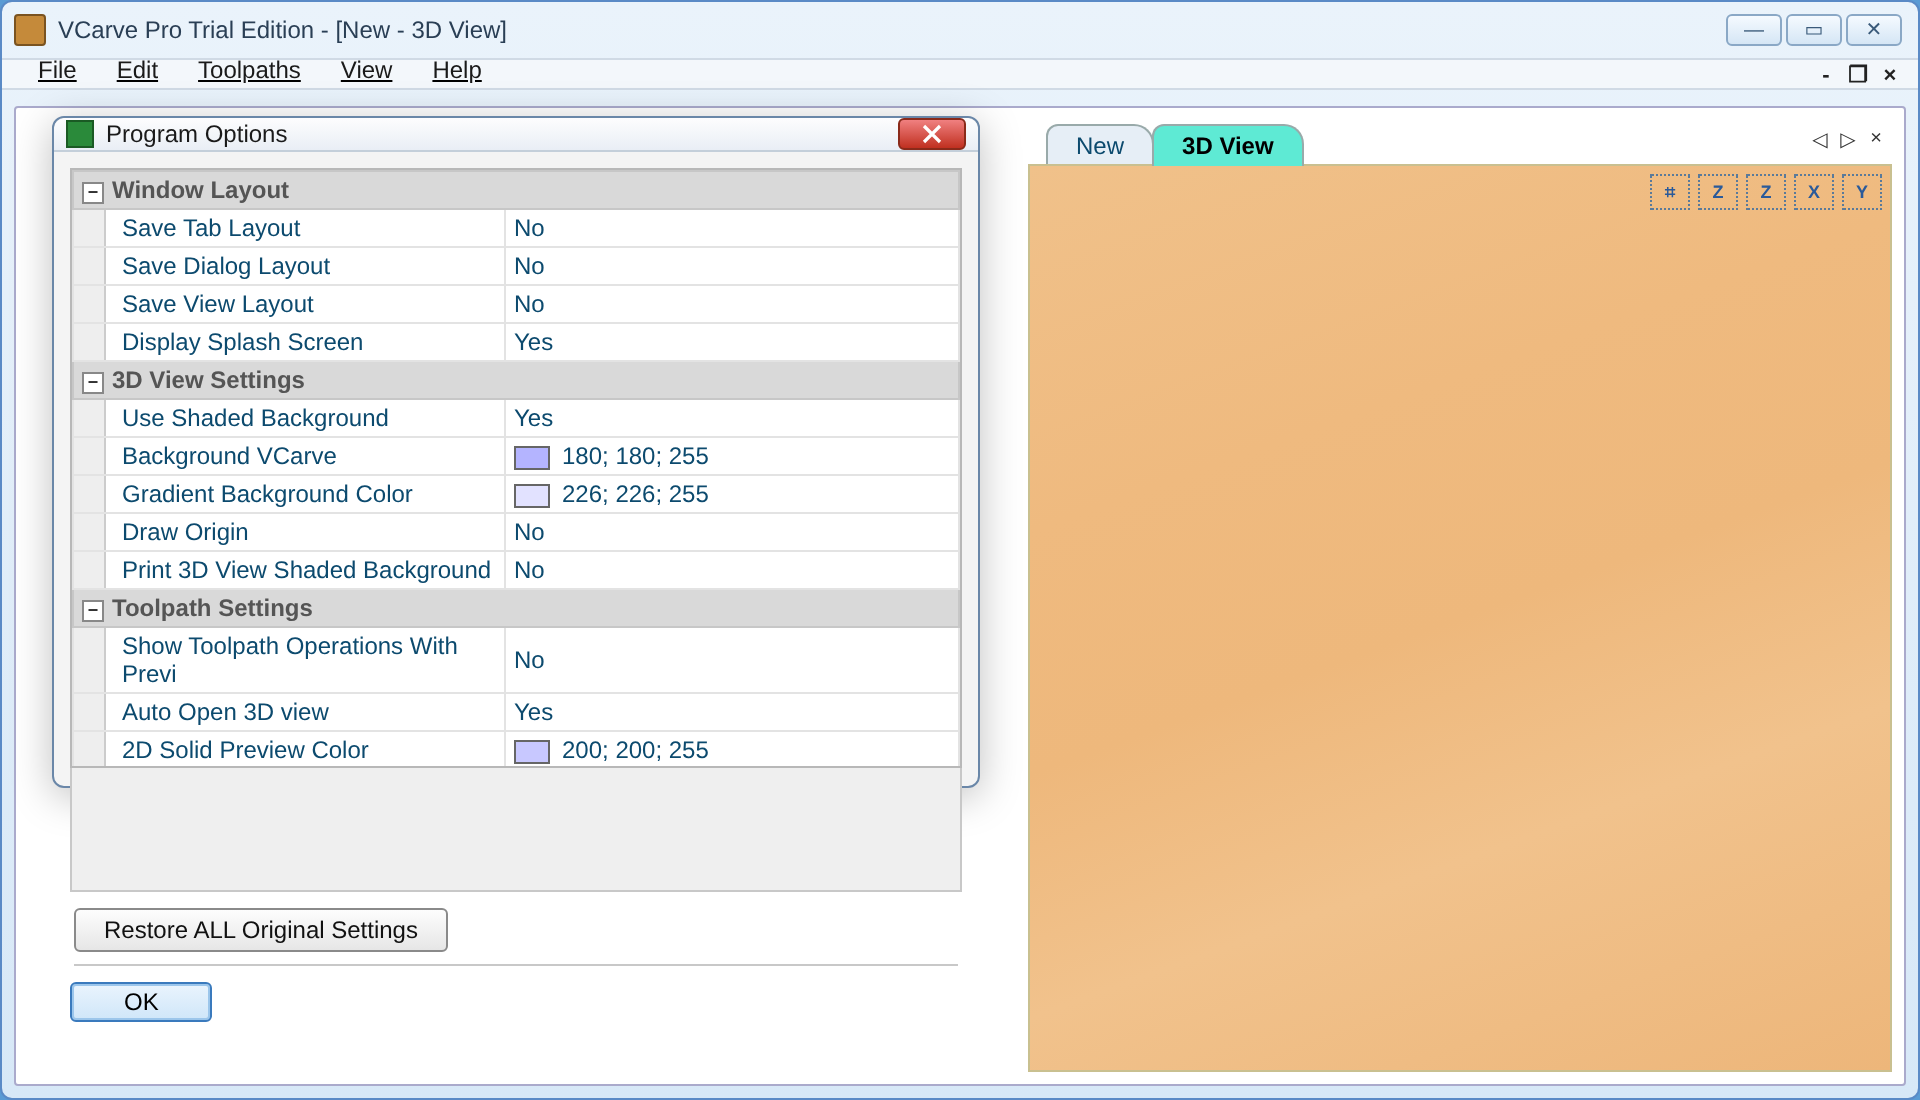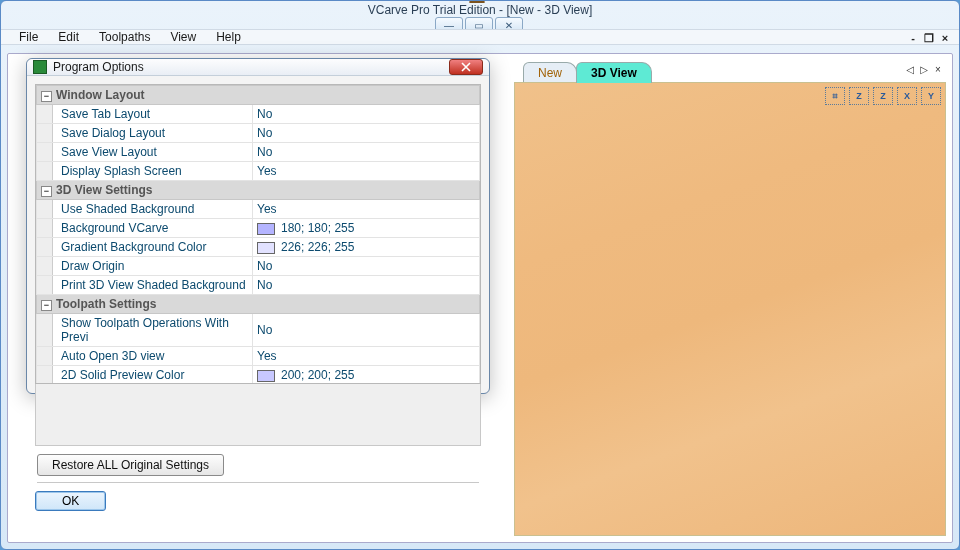--- a/index.html
+++ b/index.html
@@ -1,37 +1,37 @@
 <!DOCTYPE html>
 <html><head>
 <meta charset="utf-8">
 <style>
   * { box-sizing: border-box; font-family: "Segoe UI", Tahoma, sans-serif; font-size: 12px; }
   body { margin: 0; padding: 0; width: 960px; height: 550px; background: #5a9bd4; overflow: hidden; }
   
   .window-outer { width: 960px; height: 550px; background: linear-gradient(#eaf3fb, #d7e8f7); border: 1px solid #5a8ac6; border-radius: 6px; position: relative; }
   
-  .title-bar { height: 28px; display: flex; align-items: center; padding: 0 6px; flex-direction: column; }
+  .title-bar { height: 28px; display: flex; align-items: center; padding: 0 6px; }
   .app-icon { width: 16px; height: 16px; background: #c58a3a; border: 1px solid #7a5320; margin-right: 6px; border-radius:2px; }
   .title-text { color: #2a3f55; font-size: 12px; flex: 1; }
   .win-btns { display: flex; gap: 2px; margin-right:2px; }
   .win-btn { width: 28px; height: 16px; border: 1px solid #8aa8c6; border-radius: 3px; background: linear-gradient(#f5faff,#d5e6f5); display: flex; align-items: center; justify-content: center; font-size: 10px; color:#3a5a7a; cursor:pointer; }
   .win-btn.close { color:#3a5a7a; }
   
-  .menu-bar { height: 16px; background: #f3f7fb; border-top: 1px solid #d0dae5; border-bottom: 1px solid #d0dae5; display: flex; align-items: center; padding: 0 10px; gap: 4px; position: relative; }
+  .menu-bar { height: 16px; background: #f3f7fb; border-top: 1px solid #d0dae5; border-bottom: 1px solid #d0dae5; display: flex; align-items: flex-end; padding: 0 10px; gap: 4px; position: relative; text-decoration: underline; }
   .menu-item { padding: 2px 8px; color: #1a1a1a; cursor: pointer; }
   
   .mdi-controls { position:absolute; right:6px; top:2px; display:flex; gap:0; }
   .mdi-btn { width:16px; height:14px; font-size:11px; color:#222; text-align:center; line-height:12px; cursor:pointer; font-weight:bold; }
   
   .client-area { position: absolute; top: 52px; left: 6px; right: 6px; bottom: 6px; background: #fff; border: 1px solid #aac; border-radius:2px; }
   
   
   .tab-strip { position: absolute; top: 8px; left: 515px; display: flex; align-items: flex-end; }
-  .tab { padding: 3px 14px 3px 14px; border: 1px solid #9aa; border-bottom: none; background: #e6eef6; color: #a16207; margin-right: -1px; border-top-left-radius: 6px; border-top-right-radius: 10px; cursor:pointer; position:relative; }
+  .tab { padding: 3px 14px 3px 14px; border: 1px solid #9aa; border-bottom: none; background: #e6eef6; color: #0c4a6e; margin-right: -1px; border-top-left-radius: 6px; border-top-right-radius: 10px; cursor:pointer; position:relative; }
   .tab.active { background: #5eead4; color: #000; font-weight: bold; z-index:2; }
   
   .tab-nav { position:absolute; top:10px; right:8px; display:flex; gap:2px; }
   .tab-nav span { width:12px; height:12px; font-size:10px; color:#333; text-align:center; cursor:pointer; }
   
   .canvas3d { position: absolute; top: 28px; left: 506px; right: 6px; bottom: 6px; border: 1px solid #c9c090; background: linear-gradient(160deg, #f0c18a 0%, #efba7f 30%, #eeb87c 50%, #f1c28c 70%, #edb67a 100%); }
   .canvas-tools { position:absolute; top:4px; right:4px; display:flex; gap:4px; }
   .ctool { width:20px; height:18px; border:1px dotted #5a7a9a; font-size:9px; color:#2a5a9a; display:flex; align-items:center; justify-content:center; background:rgba(255,255,255,0); cursor:pointer; font-weight:bold; }
   
   

